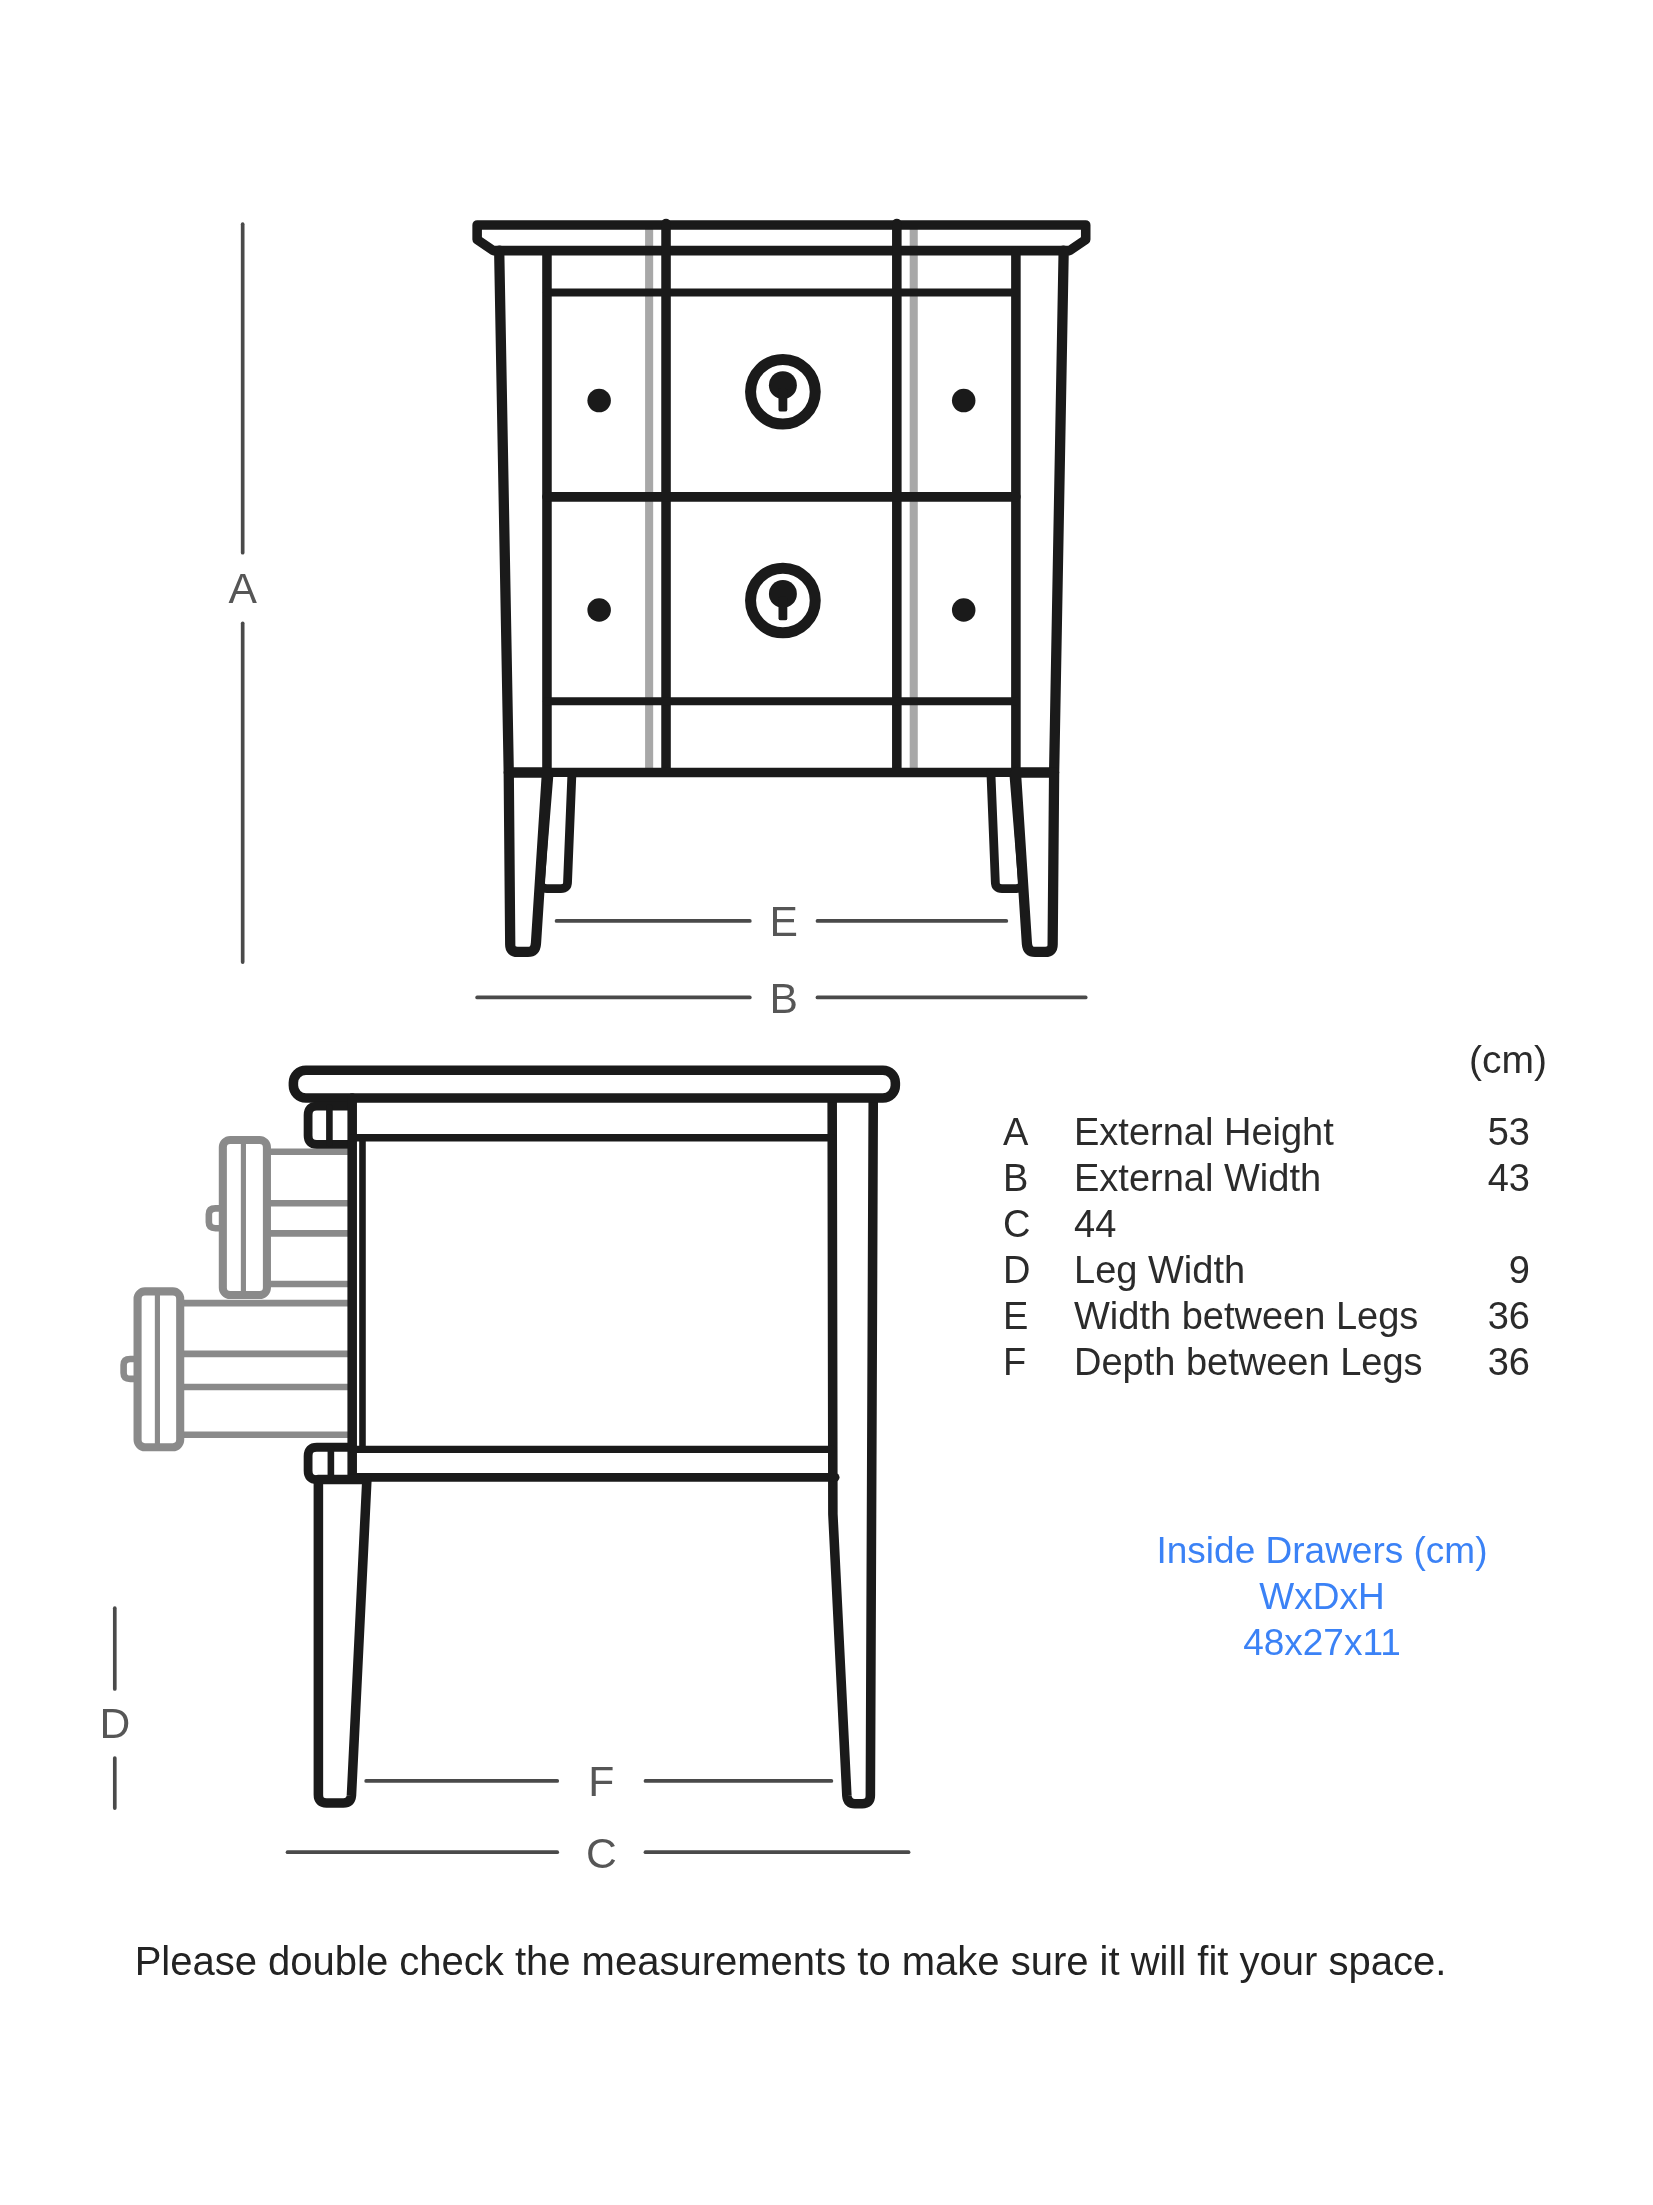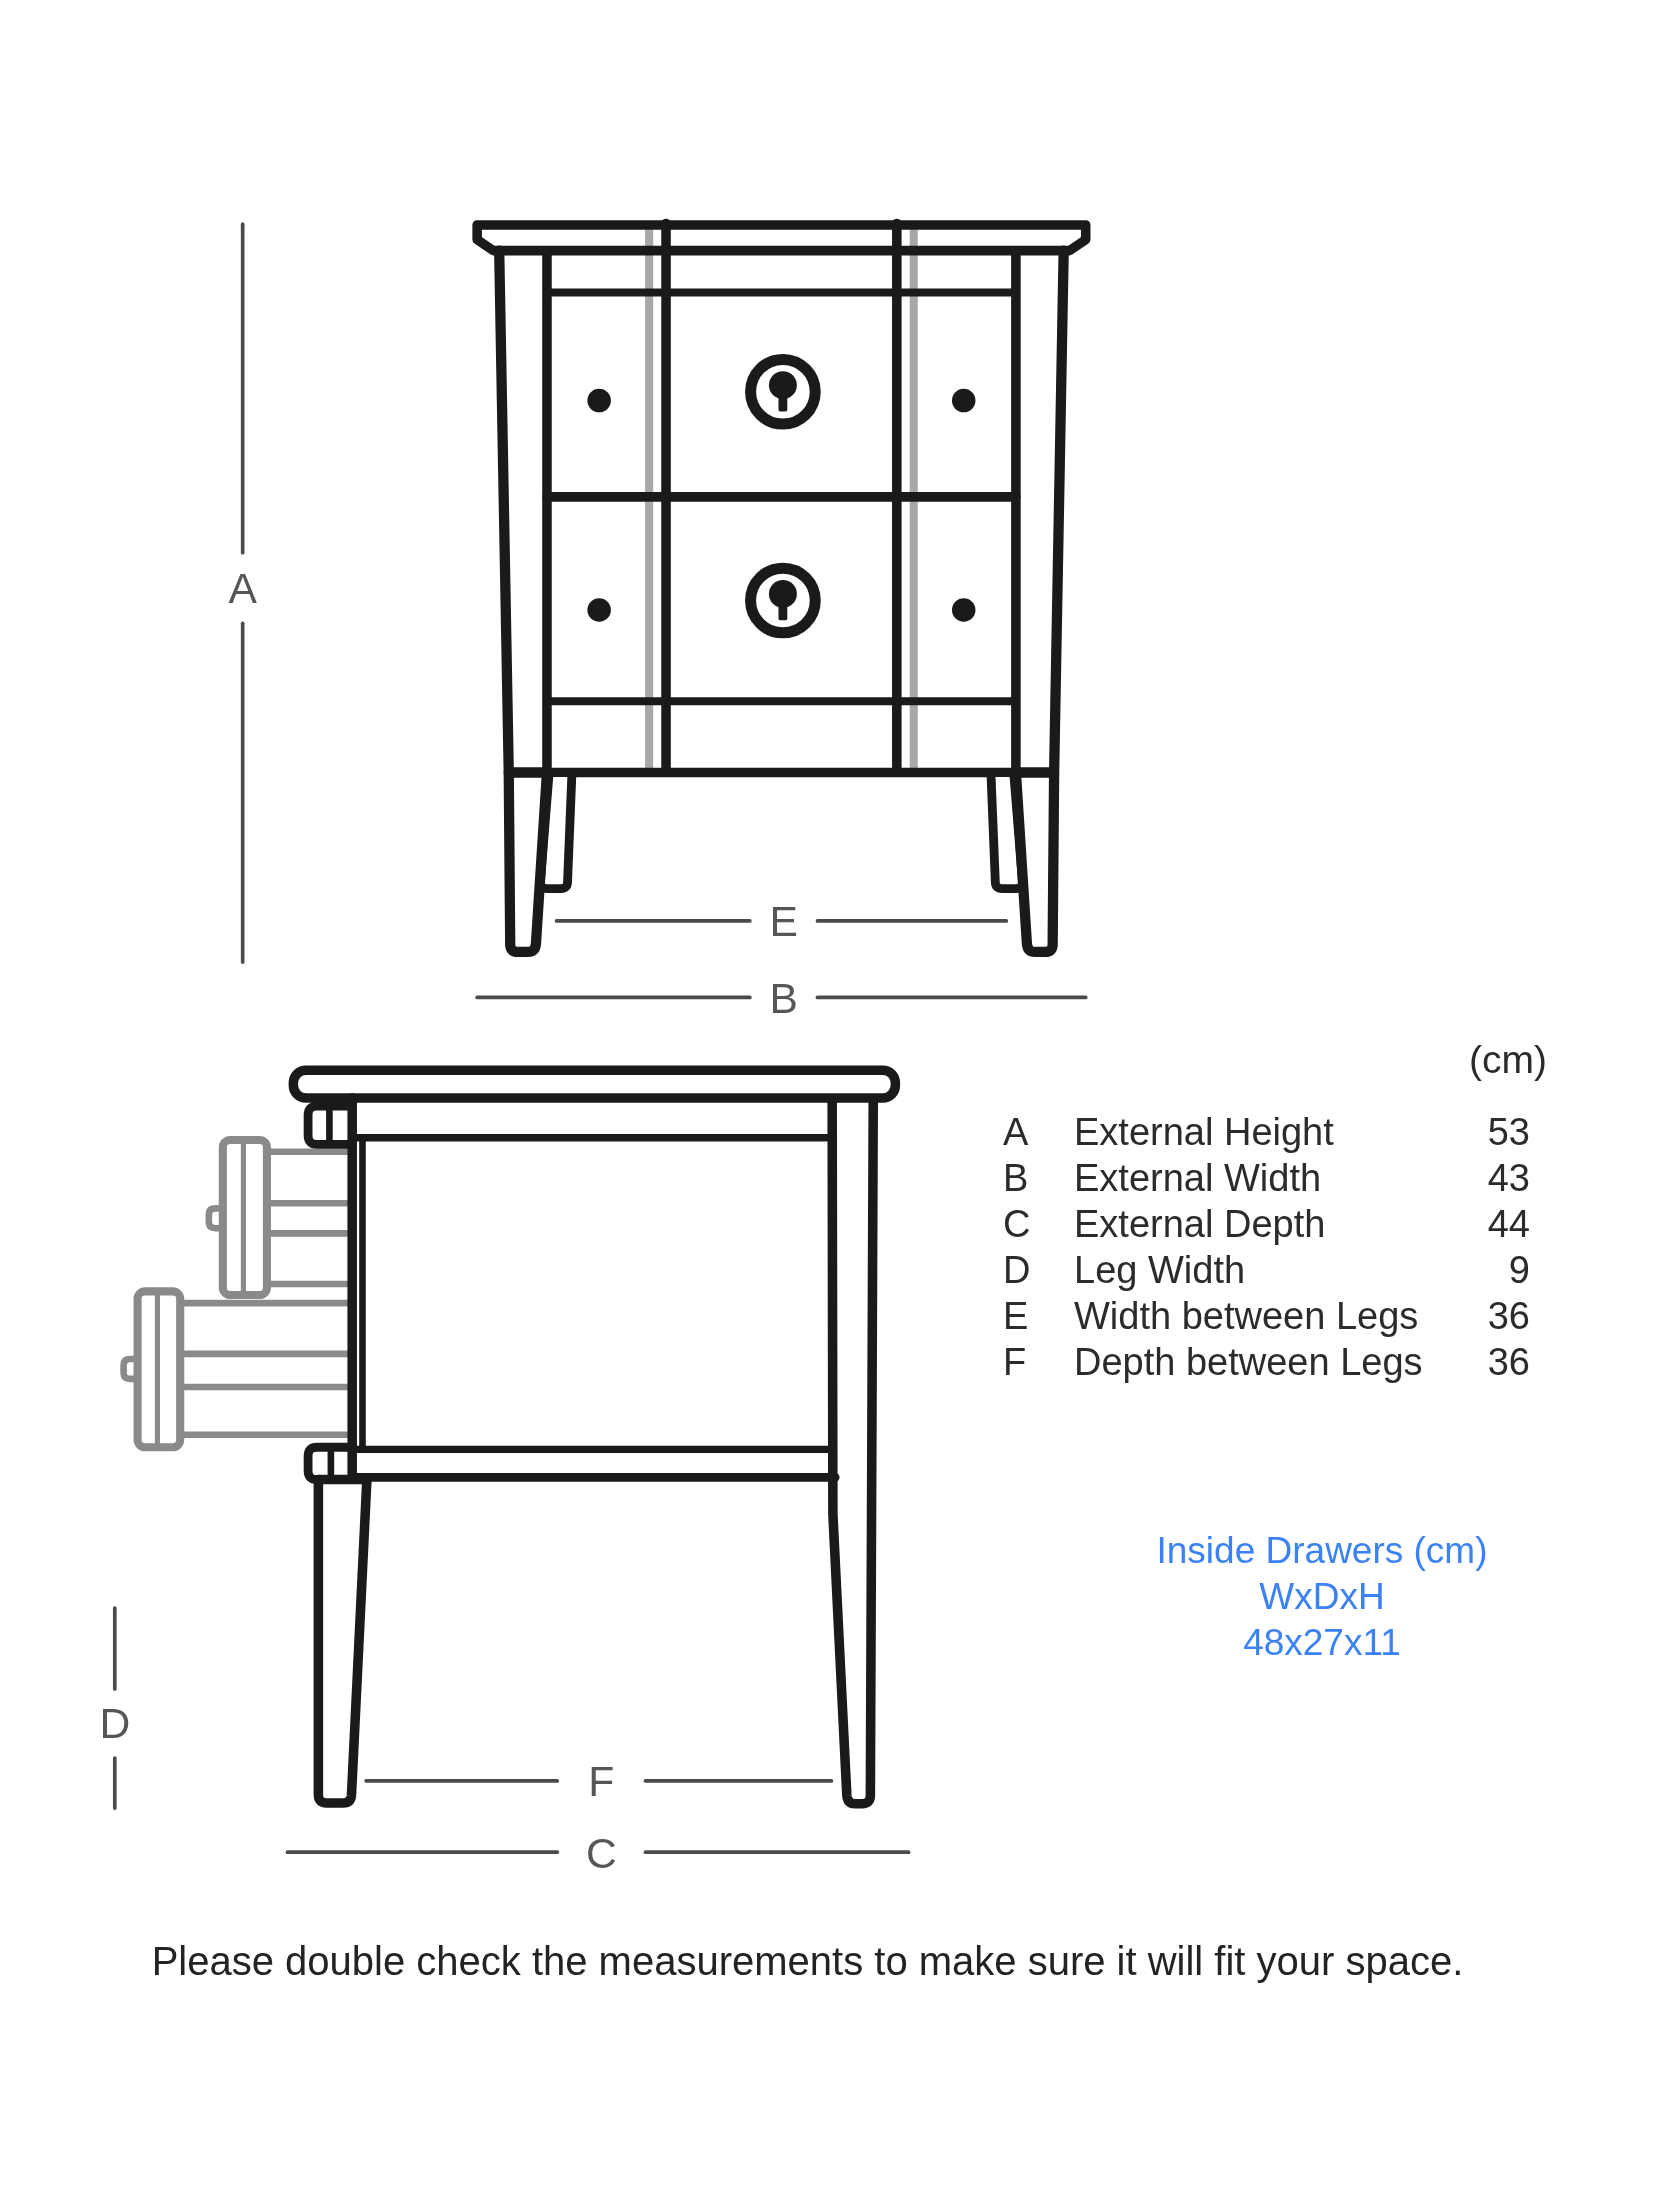--- a/index.html
+++ b/index.html
@@ -23,21 +23,21 @@
   .dim-row{display:flex;align-items:baseline;height:46px;line-height:46px;}
   .dim-key{width:71px;flex:0 0 71px;}
   .dim-label{flex:1;white-space:nowrap;}
   .dim-value{text-align:right;flex:0 0 auto;margin-top:16px;}
   .inside-drawers{
     position:absolute;left:1028px;top:1528px;width:588px;
     text-align:center;font-size:37px;line-height:46px;font-weight:500;color:#3b82f6;
   }
   .note{
     position:absolute;left:0;top:1939px;width:1581px;
-    text-align:center;font-size:40px;font-weight:500;color:#232323;margin-left:17px;
+    text-align:center;font-size:40px;font-weight:500;color:#232323;
   }
   svg text.dimlab{
     font-family:"Liberation Sans", sans-serif;
     font-size:58px;fill:#565656;font-weight:400;
   }
 </style>
 </head>
 <body>
 
 <div class="canvas">
@@ -177,21 +177,20 @@
       <span class="dim-label">External Height</span>
       <span class="dim-value">53</span>
     </div>
     <div class="dim-row">
       <span class="dim-key">B</span>
       <span class="dim-label">External Width</span>
       <span class="dim-value">43</span>
     </div>
     <div class="dim-row">
       <span class="dim-key">C</span>
-      <span class="dim-label">External Depth</span>
       <span class="dim-value">44</span>
     </div>
     <div class="dim-row">
       <span class="dim-key">D</span>
       <span class="dim-label">Leg Width</span>
       <span class="dim-value">9</span>
     </div>
     <div class="dim-row">
       <span class="dim-key">E</span>
       <span class="dim-label">Width between Legs</span>

